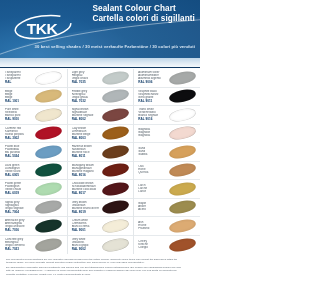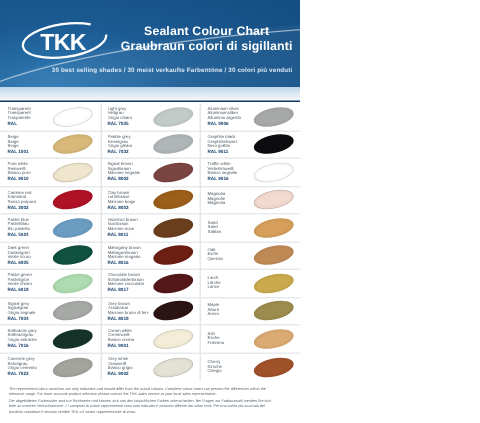--- a/index.html
+++ b/index.html
@@ -15,22 +15,22 @@
   .header{
     position:relative;width:200px;height:58px;
     background:#1b5a92;
     background-image:
       radial-gradient(120% 160% at 18% 95%, #2f79b3 0%, #1b5a92 42%, #134a7d 100%);
     overflow:hidden;
   }
   
   .swoosh{position:absolute;left:0;top:0;width:200px;height:58px;}
   .hdr-text{
-    position:absolute;right:5px;top:16px;
-    text-align:center;color:#ffffff;
+    position:absolute;right:5px;top:4px;
+    text-align:left;color:#ffffff;
     line-height:1.22;
   }
   .hdr-text .l1{font-size:8.2px;font-weight:bold;letter-spacing:.1px;white-space:nowrap;}
   .hdr-text .l2{font-size:8.2px;font-weight:bold;letter-spacing:.1px;white-space:nowrap;}
   .hdr-text .l3{font-size:8.2px;font-weight:bold;letter-spacing:.1px;white-space:nowrap;}
   .hdr-sub{
     position:absolute;right:5px;top:44px;left:5px;
     text-align:right;color:#dbe8f4;font-size:4.2px;font-weight:bold;
     white-space:nowrap;letter-spacing:.1px;
   }
@@ -107,21 +107,21 @@
       <path d="M -10 58 C 25 44, 85 28, 210 19" fill="none" stroke="rgba(255,255,255,0.55)" stroke-width="0.8"></path>
     </svg>
 
     <svg class="logo" viewBox="0 0 124 52">
       <ellipse cx="62" cy="26" rx="56" ry="22" fill="none" stroke="#ffffff" stroke-width="3" stroke-dasharray="230 120" transform="rotate(-8 62 26)"></ellipse>
       <text x="60" y="39" font-family="Liberation Sans, sans-serif" font-size="31" font-weight="bold" fill="#ffffff" text-anchor="middle" letter-spacing="-1">TKK</text>
     </svg>
 
     <div class="hdr-text">
       <div class="l1">Sealant Colour Chart</div>
-      <div class="l3">Graubraun colori di sigillanti</div>
+      <div class="l3">Cartella colori di sigillanti</div>
     </div>
     <div class="hdr-sub">30 best selling shades / 30 meist verkaufte Farbentöne / 30 colori più venduti</div>
   </div>
 
   <div class="fade"></div>
   <div class="fade-rule"></div>
 
   <div class="grid">
 
     <div class="col">

